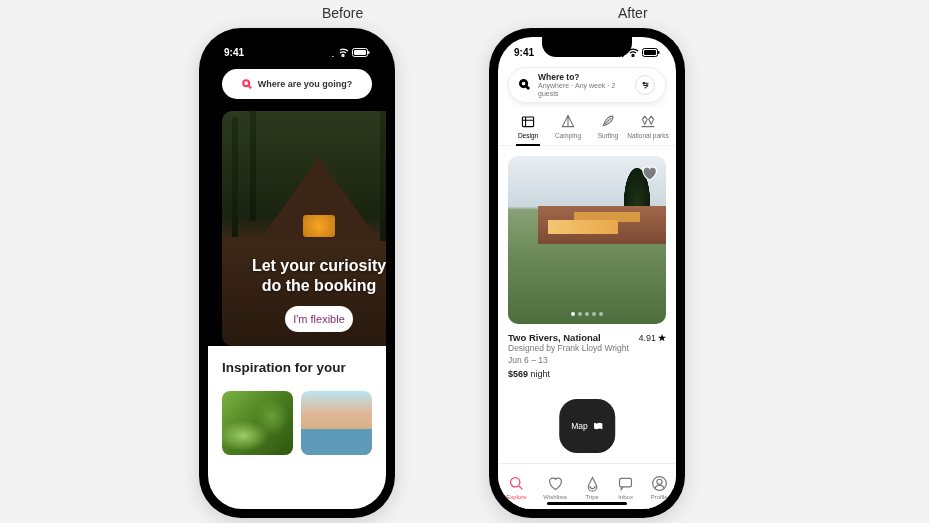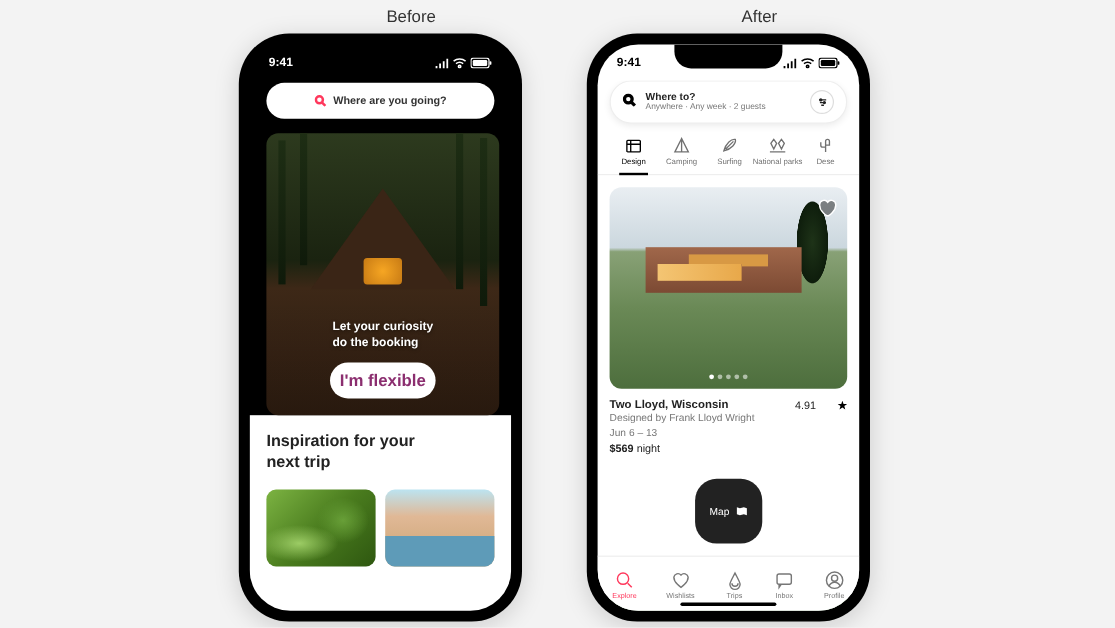--- a/index.html
+++ b/index.html
@@ -1,20 +1,20 @@
 <!DOCTYPE html>
 <html><head>
 <meta charset="utf-8">
 <style>
 *{margin:0;padding:0;box-sizing:border-box;font-family:-apple-system,BlinkMacSystemFont,"Segoe UI",Helvetica,Arial,sans-serif;-webkit-font-smoothing:antialiased}
 body{background:#f3f3f3;width:929px;height:523px;overflow:hidden;position:relative}
 .label{position:absolute;font-size:14px;color:#333;font-weight:400}
 .label.before{left:322px;top:5px}
 .label.after{left:618px;top:5px}
-.phone{position:absolute;width:236px;height:490px;border-radius:42px;background:#000;padding:9px;box-shadow:0 4px 20px rgba(0,0,0,.15)}
+.phone{position:absolute;width:196px;height:490px;border-radius:42px;background:#000;padding:9px;box-shadow:0 4px 20px rgba(0,0,0,.15)}
 .phone.left{left:199px;top:28px}
 .phone.right{left:489px;top:28px}
 .screen{width:100%;height:100%;border-radius:34px;overflow:hidden;background:#fff;position:relative}
 .phone.left .screen{background:#000}
 .notch{position:absolute;top:0;left:50%;transform:translateX(-50%);width:90px;height:20px;background:#000;border-radius:0 0 14px 14px;z-index:100}
 .status{height:30px;display:flex;justify-content:space-between;align-items:center;padding:0 16px;font-size:10px;font-weight:600}
 .phone.left .status{color:#fff}
 .phone.right .status{color:#000}
 .status-icons{display:flex;gap:3px;align-items:center}
 .status-icons svg{display:block}
@@ -23,22 +23,22 @@
 .b-search{margin:2px 14px 12px;background:#fff;border-radius:20px;height:30px;display:flex;align-items:center;justify-content:center;gap:6px}
 .b-search svg{width:10px;height:10px;fill:none;stroke:#ff385c;stroke-width:2.5}
 .b-search span{font-size:9px;color:#333;font-weight:700}
 .hero{margin:0 14px;width:194px;height:235px;border-radius:10px;position:relative;overflow:hidden;background:linear-gradient(180deg,#2d3a1e 0,#1a2310 45%,#3d2817 55%,#2a1a0f 100%)}
 .cabin{position:absolute;left:50%;top:24px;transform:translateX(-50%);width:120px;height:106px}
 .cabin::before{content:"";position:absolute;left:0;bottom:0;width:0;height:0;border-left:60px solid transparent;border-right:60px solid transparent;border-bottom:84px solid #3a2516}
 .cabin::after{content:"";position:absolute;left:44px;bottom:4px;width:32px;height:22px;background:radial-gradient(circle,#f6a623 0,#c77a14 100%);border-radius:3px}
 .tree{position:absolute;width:6px;background:linear-gradient(#1e2e14,#0f1a0a)}
 .t1{height:120px;left:10px;top:6px}.t2{height:140px;right:10px;top:4px}.t3{height:110px;left:28px;top:0}.t4{height:130px;right:30px;top:0}
 .hero-white{position:absolute;left:0;right:0;bottom:0;height:110px;background:linear-gradient(180deg,transparent,rgba(0,0,0,.05));display:flex;flex-direction:column;align-items:center;justify-content:flex-end;padding-bottom:14px;gap:10px}
-.hero-head{color:#fff;font-size:10px;font-weight:600;text-align:left;line-height:1.25;text-shadow:0 1px 3px rgba(0,0,0,.5)}
-.flex-btn{background:#fff;border:none;border-radius:16px;padding:7px 8px;font-size:14px;font-weight:700;color:#8b2e6f}
+.hero-head{color:#fff;font-size:16px;font-weight:600;text-align:center;line-height:1.25;text-shadow:0 1px 3px rgba(0,0,0,.5)}
+.flex-btn{background:#fff;border:none;border-radius:16px;padding:7px 8px;font-size:11px;font-weight:400;color:#8b2e6f}
 .b-white{background:#fff;margin-top:0;padding:14px 14px 0;height:200px}
 .insp{font-size:13.5px;font-weight:600;color:#222;line-height:1.25;margin-bottom:14px}
 .cards{display:flex;gap:8px}
 .card{width:93px;height:64px;border-radius:8px}
 .c1{background:linear-gradient(135deg,#7cb342 0,#4a7c1e 50%,#2e5710 100%)}
 .c1::before{content:"";display:block;height:100%;background:radial-gradient(ellipse 60% 40% at 30% 70%,#9ccc65 0,transparent 60%),radial-gradient(ellipse 40% 50% at 70% 40%,#689f38 0,transparent 60%);border-radius:8px}
 .c2{background:linear-gradient(180deg,#bce3f0 0,#e0b896 35%,#c9a36f 100%)}
 .c2::after{content:"";display:block;height:100%;background:linear-gradient(180deg,transparent 60%,#5e9bb8 60%);border-radius:8px}
 
 
@@ -62,21 +62,21 @@
 .house{position:absolute;left:30px;top:50px;width:130px;height:38px;background:linear-gradient(180deg,#a0674a 0,#7c4a33 100%)}
 .house::before{content:"";position:absolute;left:10px;top:14px;width:70px;height:14px;background:linear-gradient(90deg,#f4c573,#e8a84a);box-shadow:24px -10px 0 -2px #d89944}
 .trees2{position:absolute;right:6px;top:6px;width:46px;height:80px;background:radial-gradient(ellipse 40% 60% at 50% 50%,#1e3318 0,#0e1d0c 70%,transparent 72%)}
 .heart{position:absolute;right:8px;top:8px;width:18px;height:18px}
 .heart svg{width:18px;height:18px;fill:rgba(0,0,0,.45);stroke:#fff;stroke-width:1.6}
 .dots{position:absolute;bottom:8px;left:0;right:0;display:flex;justify-content:center;gap:3px}
 .dot{width:4px;height:4px;border-radius:50%;background:rgba(255,255,255,.55)}
 .dot.on{background:#fff}
 .l-row{display:flex;justify-content:space-between;align-items:center;margin-top:8px}
 .l-title{font-size:9.5px;font-weight:600;color:#222}
-.l-rate{font-size:9px;color:#222;display:flex;align-items:center;gap:18px}
+.l-rate{font-size:9px;color:#222;display:flex;align-items:center;gap:2px}
 .l-rate svg{width:8px;height:8px;fill:#000}
 .l-sub{font-size:8.5px;color:#777;line-height:1.4}
 .l-price{font-size:9px;color:#222;margin-top:2px}
 .l-price b{font-weight:600}
 .listing2{margin:10px 10px 0;width:calc(100% - 20px);height:42px;border-radius:10px;background:linear-gradient(135deg,#a8c4a0,#7ea177);position:relative;overflow:hidden}
 .listing2 .heart{top:6px;right:6px}
 .map-btn{position:absolute;bottom:56px;left:50%;transform:translateX(-50%);background:#222;color:#fff;border:none;border-radius:18px;padding:22px 12px;font-size:8.5px;font-weight:500;display:flex;align-items:center;gap:5px;z-index:10}
 .map-btn svg{width:10px;height:10px;fill:#fff}
 .tabbar{position:absolute;left:0;right:0;bottom:0;height:46px;background:#fff;border-top:1px solid #eee;display:flex;justify-content:space-around;align-items:center;padding-top:2px}
 .tab{display:flex;flex-direction:column;align-items:center;gap:2px}
@@ -128,21 +128,20 @@
         <div class="hero-head">
           <div>Let your curiosity</div>
           <div>do the booking</div>
         </div>
         <button class="flex-btn">I'm flexible</button>
       </div>
     </div>
     <div class="b-white">
       <div class="insp">
         <div>Inspiration for your</div>
-        <div>next trip</div>
       </div>
       <div class="cards">
         <div class="card c1"></div>
         <div class="card c2"></div>
       </div>
     </div>
     <div class="home-ind" style="background:#fff"></div>
   </div>
 </div>
 
@@ -227,21 +226,21 @@
           </div>
           <div class="dots">
             <div class="dot on"></div>
             <div class="dot"></div>
             <div class="dot"></div>
             <div class="dot"></div>
             <div class="dot"></div>
           </div>
         </div>
         <div class="l-row">
-          <div class="l-title">Two Lloyd, Wisconsin</div>
+          <div class="l-title">Two Rivers, National</div>
           <div class="l-rate">
             <span>4.91</span>
             <svg viewBox="0 0 10 10">
                 <path d="M5 0l1.2 3.3H10L7 5.5l1 3.5L5 7 2 9l1-3.5L0 3.3h3.8z"></path>
               </svg>
           </div>
         </div>
         <div class="l-sub">Designed by Frank Lloyd Wright</div>
         <div class="l-sub">Jun 6 – 13</div>
         <div class="l-price"><b>$569</b> <span>night</span></div>

